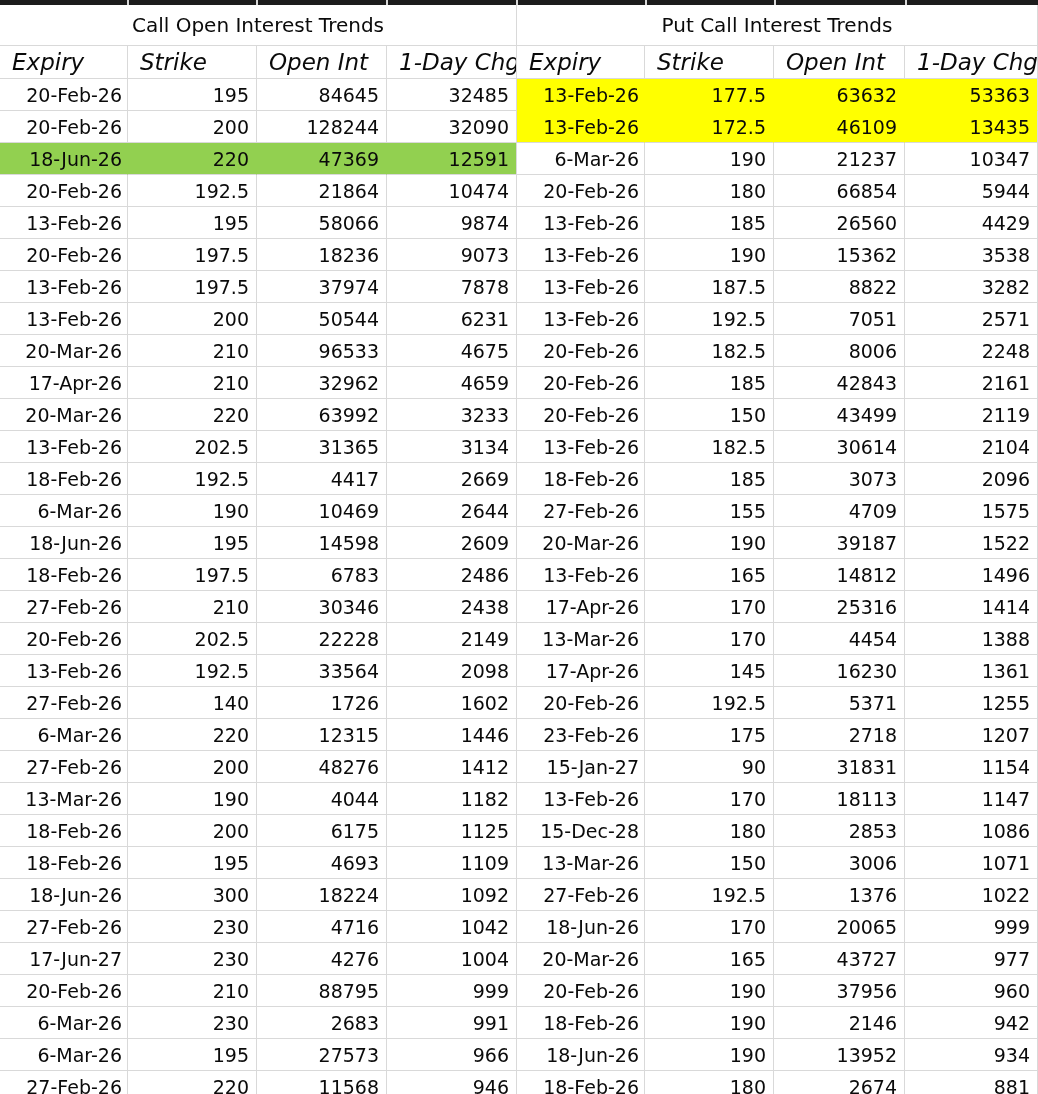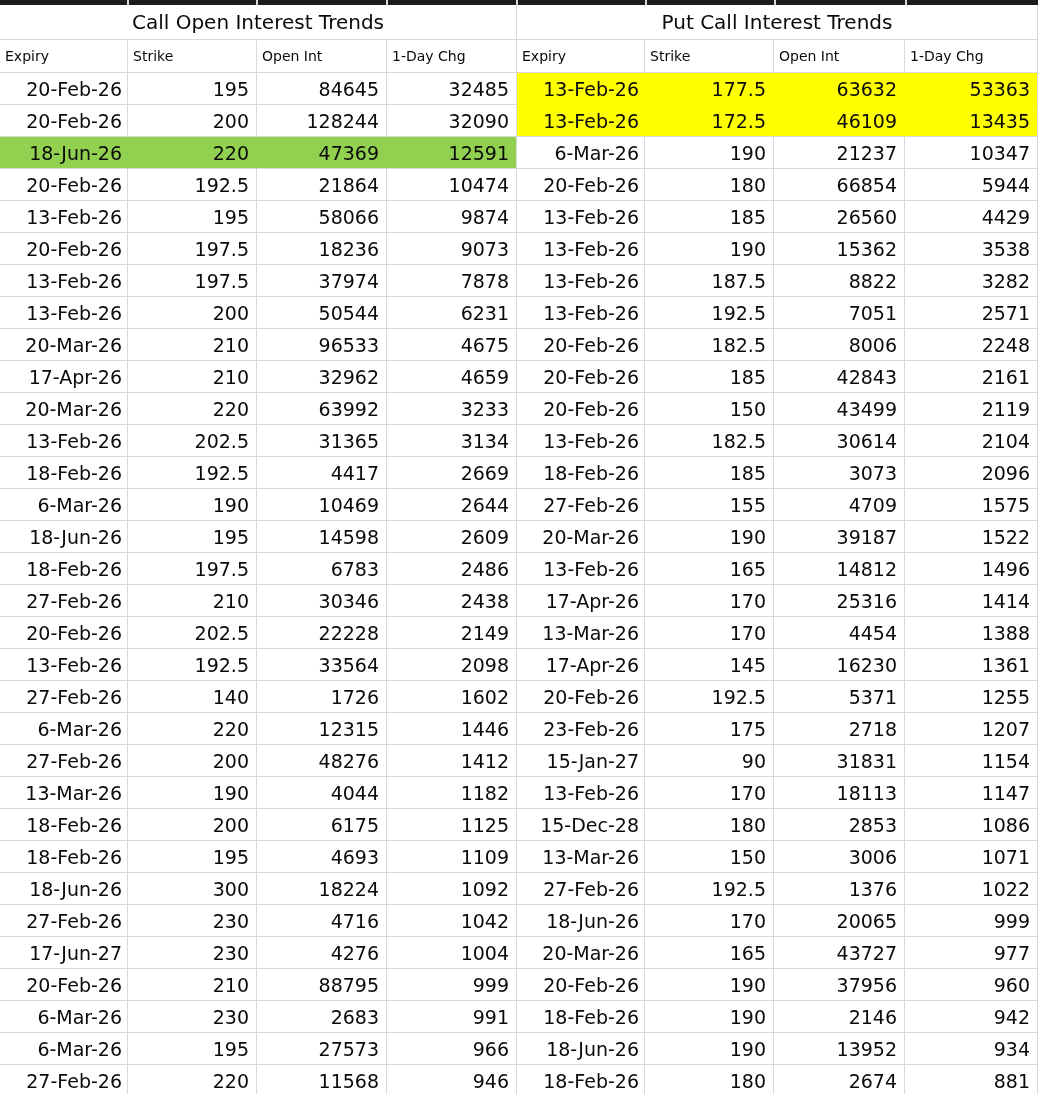--- a/index.html
+++ b/index.html
@@ -28,29 +28,30 @@
   .cell {
     box-sizing: border-box;
     border-right: 1px solid var(--grid, #d9d9d9);
     border-bottom: 1px solid var(--grid, #d9d9d9);
     white-space: nowrap; overflow: hidden;
     display: flex; align-items: center;
     background: #ffffff;
   }
   .title-cell {
     grid-column: 1 / -1;
-    height: 35px;
+    height: 41px;
     justify-content: center;
     font-size: 20px;
   }
   .header-cell {
     height: 33px;
-    padding-left: 5px;
-    font-size: 14px;
+    padding-left: 12px;
+    font-size: 23px;
     justify-content: flex-start;
+    font-style: italic;
   }
   .data-cell {
     height: 32px;
     font-size: 19px;
     justify-content: flex-end;
   }
   .c-expiry { padding-right: 5px; }
   .c-num    { padding-right: 7px; }
 
   .hl-yellow { background: var(--yellow, #ffff00); border-right-color: var(--yellow, #ffff00); }

